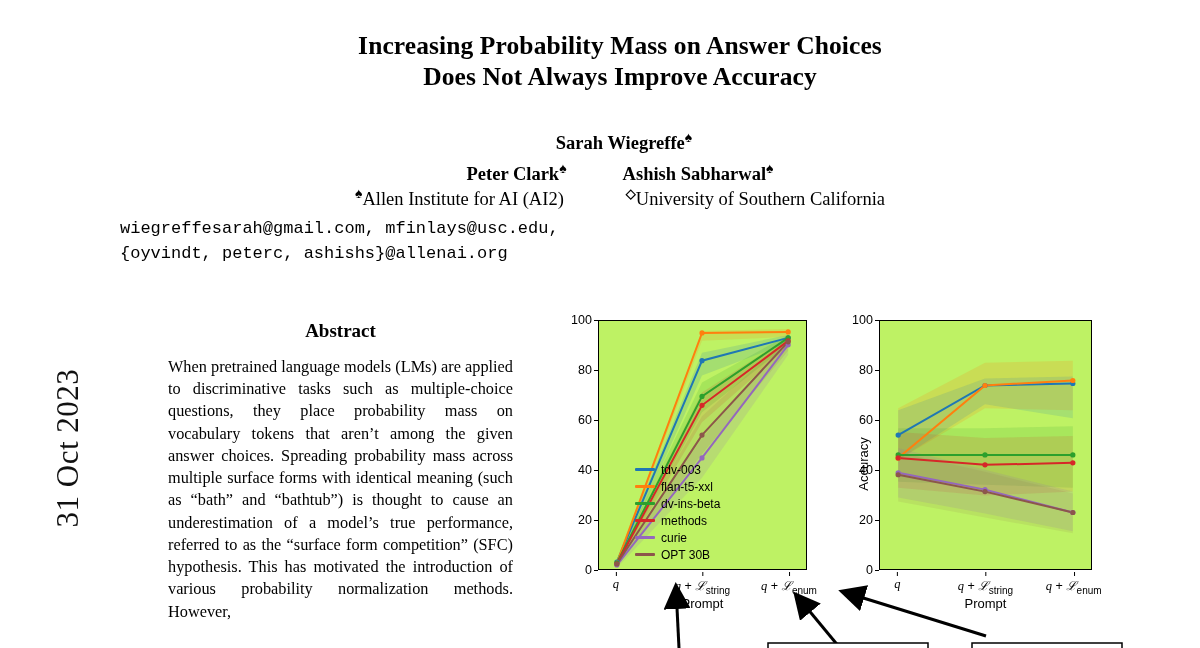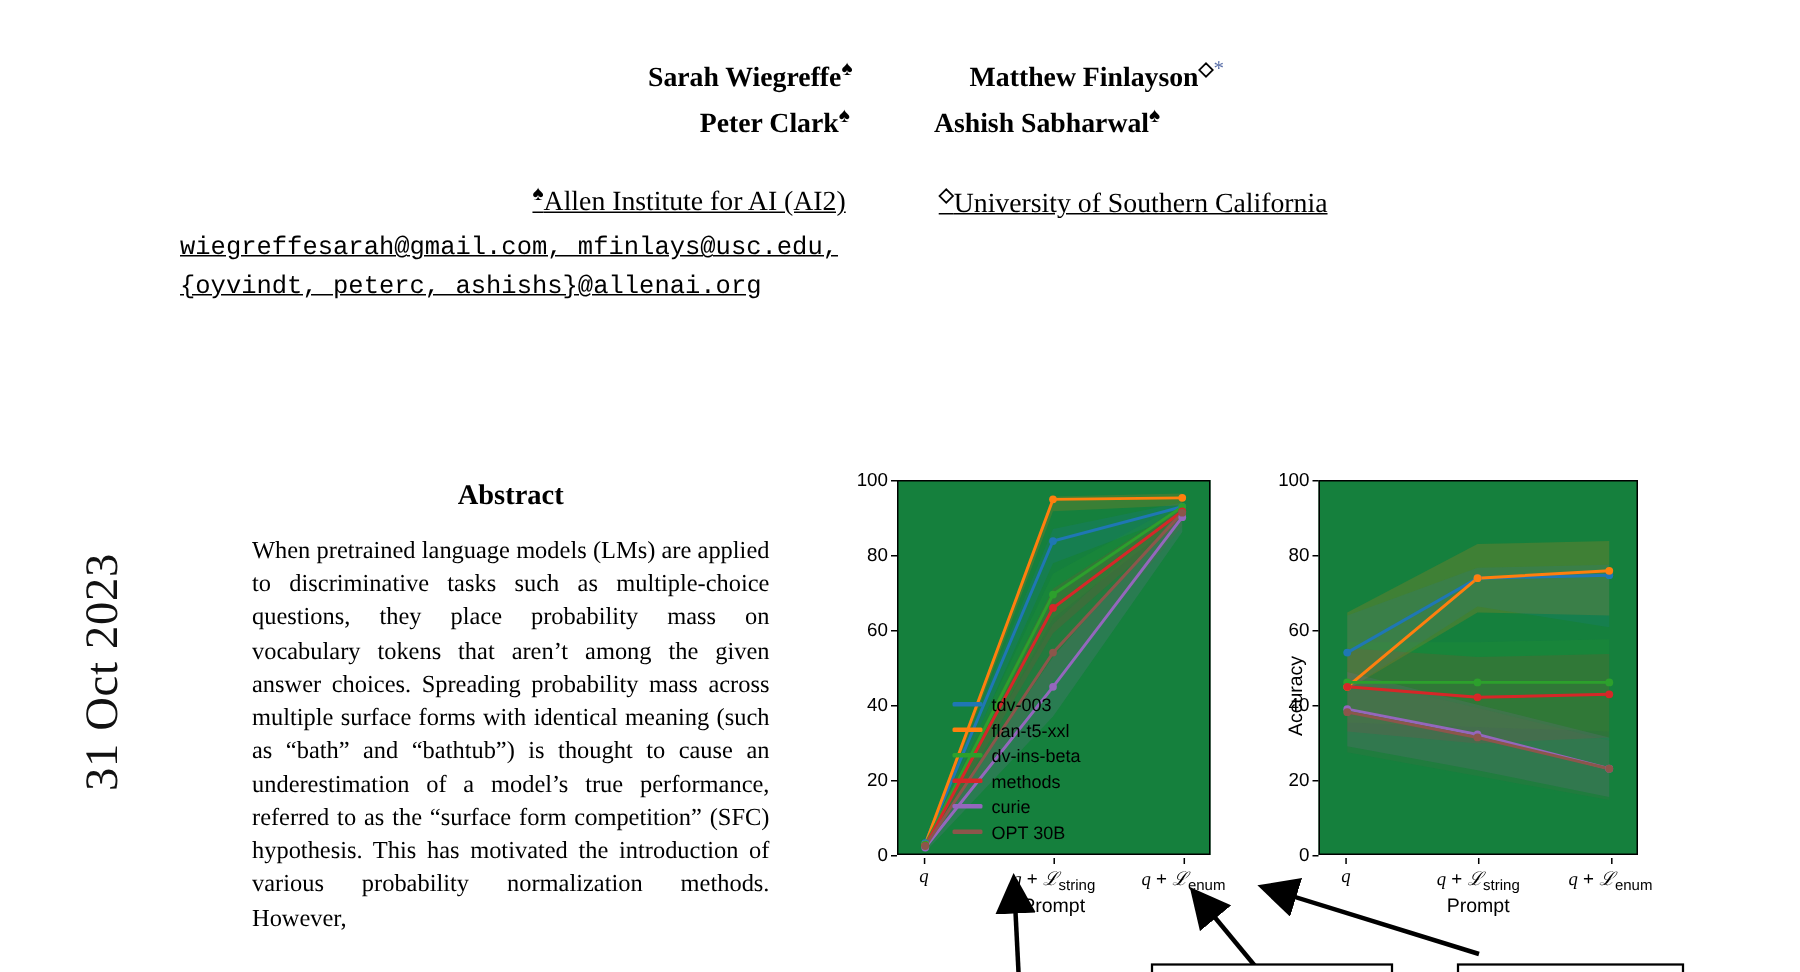--- a/index.html
+++ b/index.html
@@ -70,25 +70,23 @@
   .sym {
     font-size: 14px;
     vertical-align: super;
     font-weight: bold;
   }
   .sym.diamond { font-size: 13px; }
   .sym.star { color: #5a6fa8; font-weight: normal; }
 
   
   .affil {
-    margin-top: 28px;
     text-align: center;
     font-size: 18.5px;
     font-family: "Liberation Serif", serif;
-    text-decoration: underline;
   }
   .affil-row {
     display: flex;
     justify-content: center;
     gap: 62px;
   }
   .emails {
     margin-top: 6px;
     text-align: left;
     font-family: "Liberation Mono", monospace;
@@ -165,21 +163,21 @@
     right: 4px;
     height: 250px;
   }
   .plot.right .axes-wrap { left: 48px; }
   .axes {
     position: absolute;
     inset: 0;
     border: 1.1px solid #000;
     box-sizing: border-box;
     overflow: hidden;
-    background: #15803d;
+    background: #bef264;
   }
   .ytick {
     position: absolute;
     right: calc(100% + 6px);
     transform: translateY(-50%);
     font-size: 12.5px;
     font-family: "Liberation Sans", sans-serif;
     white-space: nowrap;
   }
   .ytick::after {
@@ -249,26 +247,27 @@
   }
 </style>
 </head>
 <body>
 
 <div class="arxiv-stamp">31 Oct 2023</div>
 
 <div class="paper">
 
   <div class="title">
+    <span>Increasing Probability Mass on Answer Choices</span>
+    <span class="line2">Does Not Always Improve Accuracy</span>
   </div>
 
   <div class="authors">
     <div class="author-row row1">
       <span class="author"><span>Sarah Wiegreffe</span><span class="sym">♠</span></span>
-      <span class="author"><span>Matthew Finlayson</span><span class="sym diamond">◇</span><span class="sym star">*</span></span>
     </div>
     <div class="author-row row2">
       <span class="author"><span>Peter Clark</span><span class="sym">♠</span></span>
       <span class="author"><span>Ashish Sabharwal</span><span class="sym">♠</span></span>
     </div>
   </div>
 
   <div class="affil">
     <div class="affil-row">
       <span><span class="sym">♠</span><span>Allen Institute for AI (AI2)</span></span>

